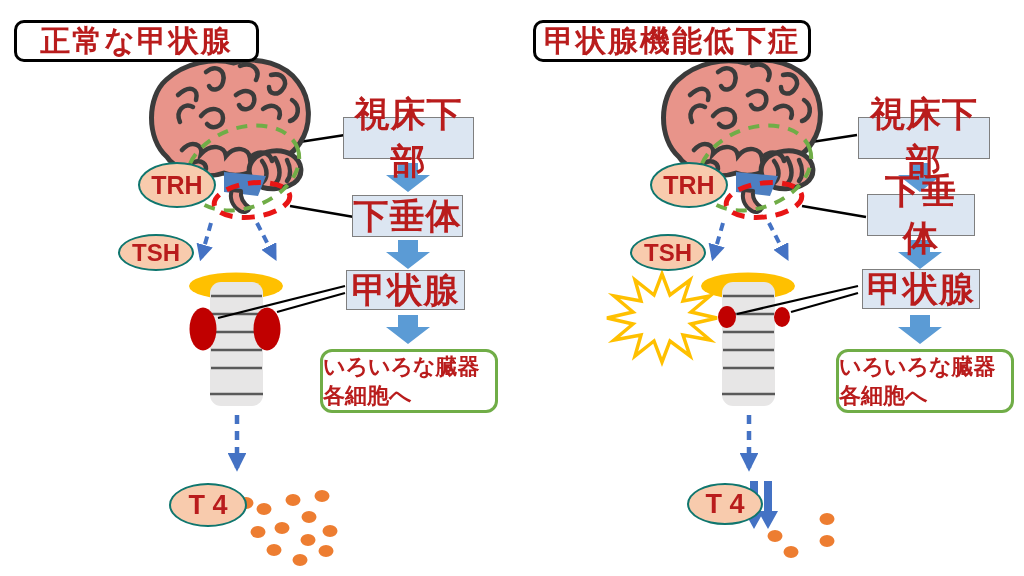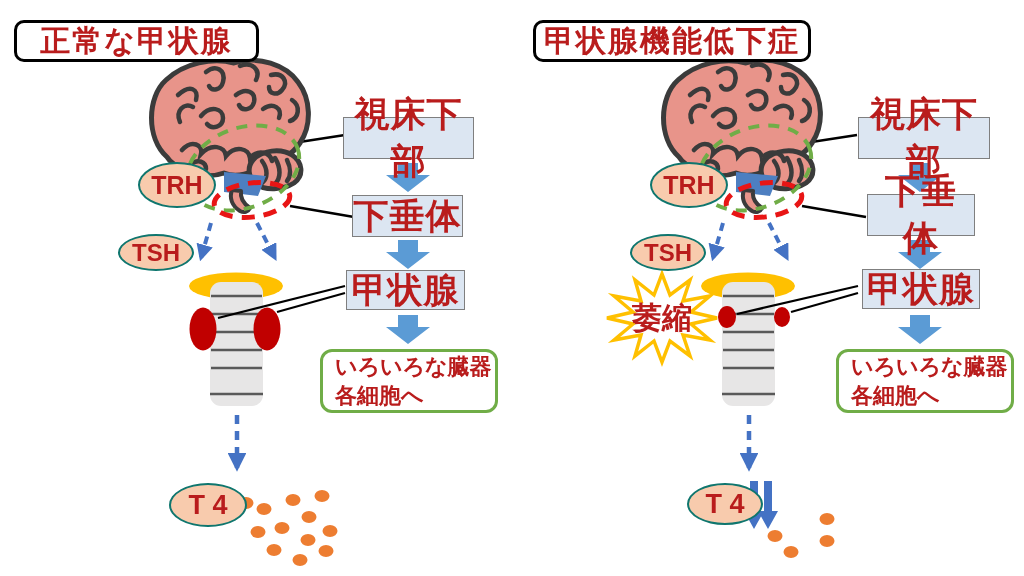--- a/index.html
+++ b/index.html
@@ -9,21 +9,21 @@
   }
   #art{position:absolute;left:0;top:0;width:1024px;height:576px;}
   .txt{position:absolute;box-sizing:border-box;color:#b91c1c;font-weight:bold;
        display:flex;align-items:center;justify-content:center;text-align:center;}
   .title{border:3px solid #000;border-radius:10px;background:#fff;
          font-size:30px;letter-spacing:2px;}
   .hbox{background:#dce6f2;border:1.5px solid #7f7f7f;font-size:35px;letter-spacing:1px;}
   .oval{background:#f8cbad;border:2px solid #0f766e;border-radius:50%;}
   .target{background:#fff;border:3px solid #70ad47;border-radius:12px;
           font-size:22px;line-height:1.32;justify-content:flex-start;
-          padding-left:12px;text-align:left;}
+          text-align:left;}
   .atrophy{font-size:30px;background:transparent;}
 </style>
 </head>
 <body>
 
 <div id="canvas">
 
   <svg id="art" viewBox="0 0 1024 576" xmlns="http://www.w3.org/2000/svg">
     <defs>
       <marker id="ah" viewBox="0 0 10 10" refX="8" refY="5" markerWidth="4.2" markerHeight="4.2" orient="auto">
@@ -162,14 +162,13 @@
 
   <div class="txt hbox" style="left:858px;top:117px;width:132px;height:42px;">視床下部</div>
   <div class="txt hbox" style="left:867px;top:194px;width:108px;height:42px;">下垂体</div>
   <div class="txt hbox" style="left:862px;top:269px;width:118px;height:40px;">甲状腺</div>
 
   <div class="txt target" style="left:836px;top:349px;width:178px;height:64px;">
     <span><span>いろいろな臓器</span><br>
     <span>各細胞へ</span></span>
   </div>
 
-  <div class="txt atrophy" style="left:620px;top:300px;width:84px;height:36px;">萎縮</div>
 </div>
 
 </body></html>

